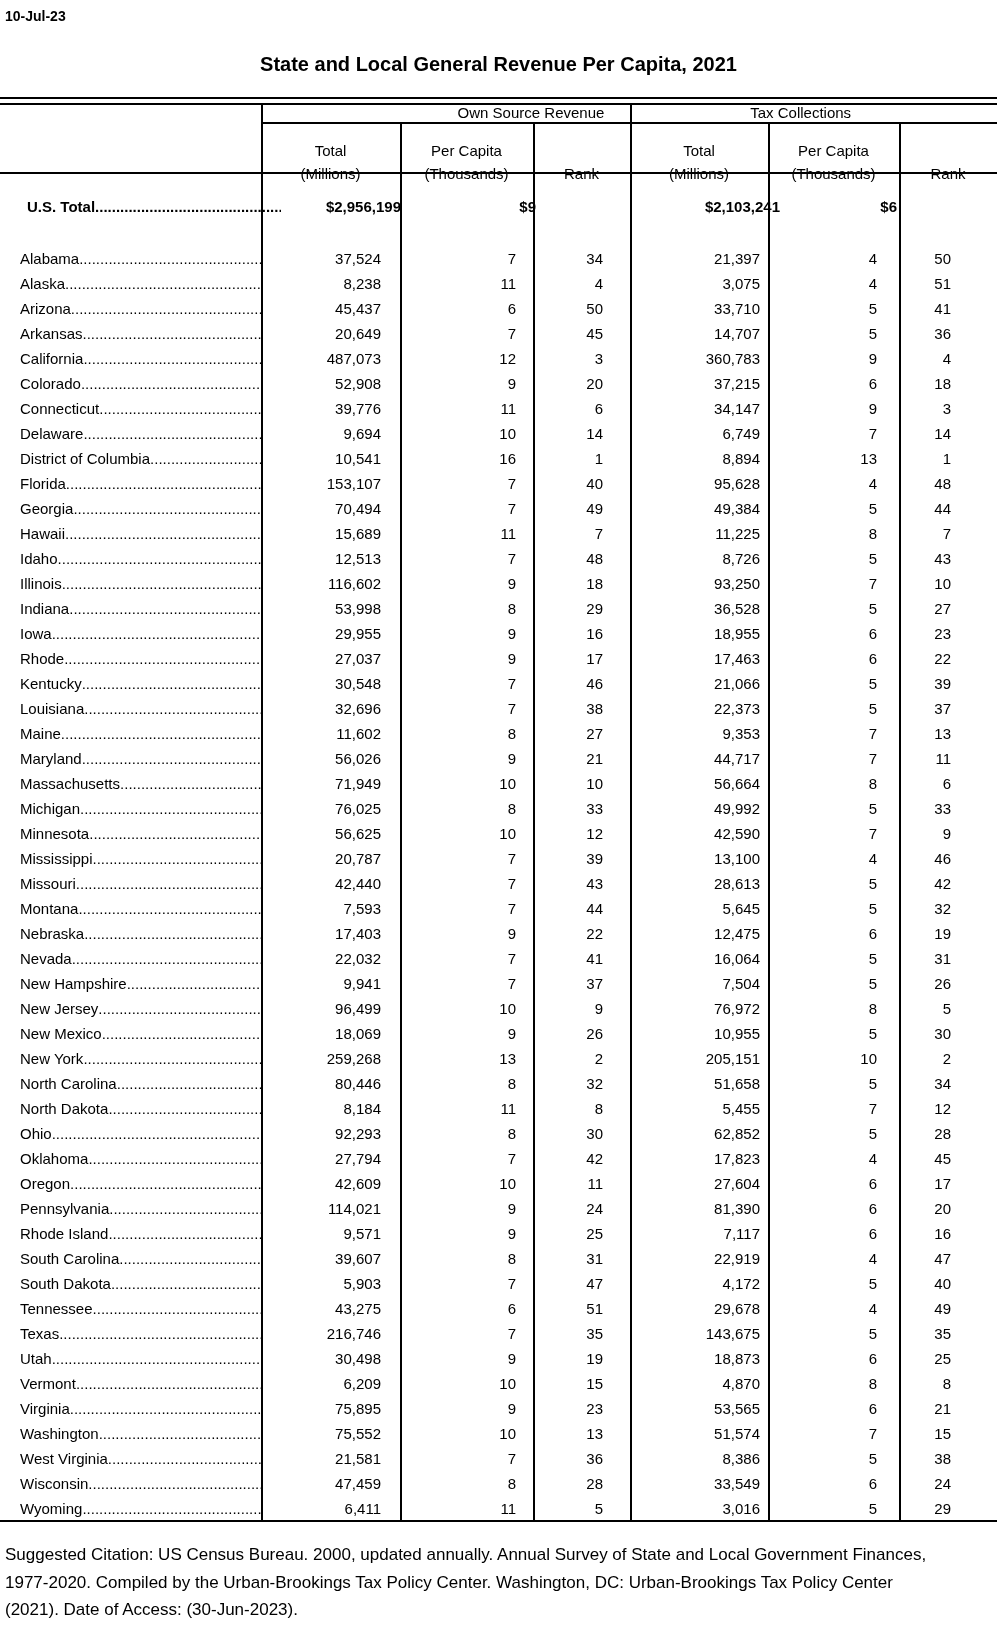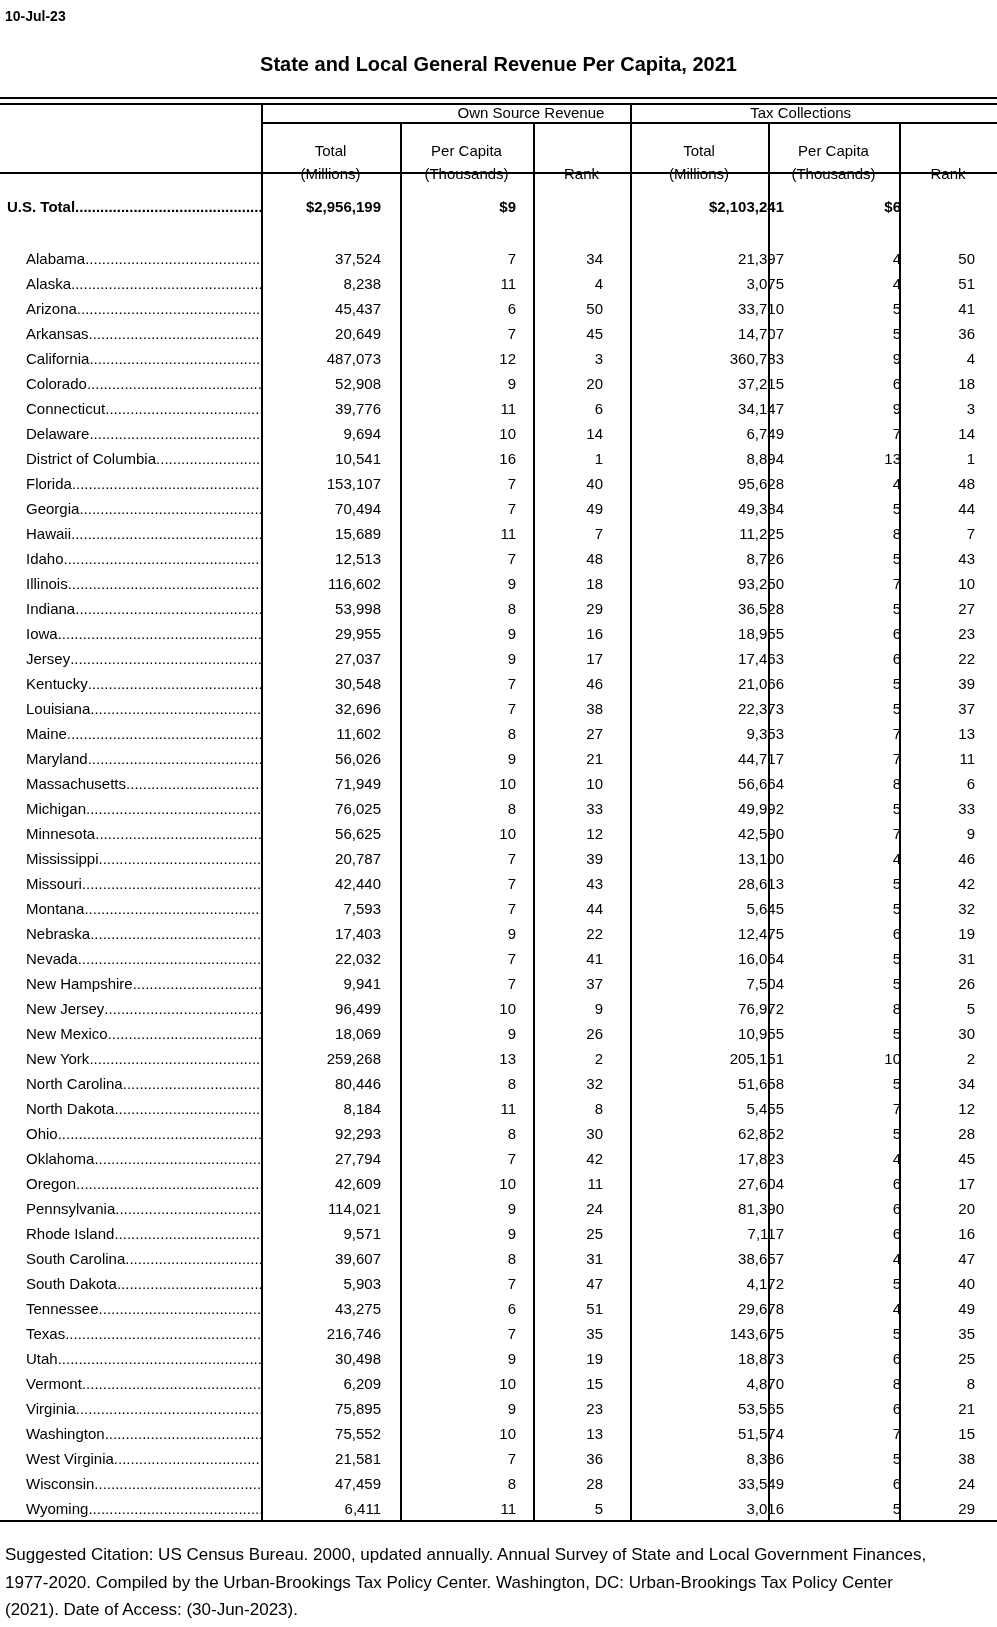--- a/index.html
+++ b/index.html
@@ -39,27 +39,27 @@
   .hc { text-align:center; }
   .hc div { line-height:23px; height:23px; padding-top:15px; }
   .hc1 { width:139px; } .hc2 { width:133px; } .hc3 { width:97px; }
   .hc4 { width:138px; } .hc5 { width:131px; } .hc6 { width:98px; }
 
   .tbody { position:absolute; top:77px; left:0; width:997px; padding-top:18px; }
   .row { display:flex; height:25px; line-height:25px; font-size:15px; }
   .row.us { font-weight:bold; height:30px; line-height:30px; }
   .gap { height:24px; }
   .cell { flex:none; text-align:right; white-space:nowrap; }
-  .cell.name { width:261px; text-align:left; display:flex; overflow:hidden; padding-left:26px; }
-  .row.us .cell.name { padding-left:7px; }
+  .cell.name { width:261px; text-align:left; display:flex; overflow:hidden; padding-left:20px; }
+  .row.us .cell.name { padding-left:7px;margin-left:20px; }
   .leader { flex:1; overflow:hidden; white-space:nowrap; }
   .c1 { width:139px; padding-right:19px; }
   .c2 { width:133px; padding-right:17px; }
   .c3 { width:97px;  padding-right:27px; }
-  .c4 { width:138px; padding-right:8px;margin-left:24px; }
+  .c4 { width:138px; padding-right:8px; }
   .c5 { width:131px; padding-right:22px; }
   .c6 { width:98px;  padding-right:46px; }
 
   .footer { position:absolute; top:1541px; left:5px; width:988px;
             font-size:17px; line-height:27.5px; }
 </style>
 </head>
 <body>
 
 <div class="date">10-Jul-23</div>
@@ -312,21 +312,21 @@
         </div>
         <div class="cell c1">29,955</div>
         <div class="cell c2">9</div>
         <div class="cell c3">16</div>
         <div class="cell c4">18,955</div>
         <div class="cell c5">6</div>
         <div class="cell c6">23</div>
       </div>
       <div class="row">
         <div class="cell name">
-          <span>Jersey</span>
+          <span>Rhode</span>
           <span class="leader">........................................................................................................................</span>
         </div>
         <div class="cell c1">27,037</div>
         <div class="cell c2">9</div>
         <div class="cell c3">17</div>
         <div class="cell c4">17,463</div>
         <div class="cell c5">6</div>
         <div class="cell c6">22</div>
       </div>
       <div class="row">
@@ -606,21 +606,21 @@
         <div class="cell c6">16</div>
       </div>
       <div class="row">
         <div class="cell name">
           <span>South Carolina</span>
           <span class="leader">........................................................................................................................</span>
         </div>
         <div class="cell c1">39,607</div>
         <div class="cell c2">8</div>
         <div class="cell c3">31</div>
-        <div class="cell c4">38,657</div>
+        <div class="cell c4">22,919</div>
         <div class="cell c5">4</div>
         <div class="cell c6">47</div>
       </div>
       <div class="row">
         <div class="cell name">
           <span>South Dakota</span>
           <span class="leader">........................................................................................................................</span>
         </div>
         <div class="cell c1">5,903</div>
         <div class="cell c2">7</div>

